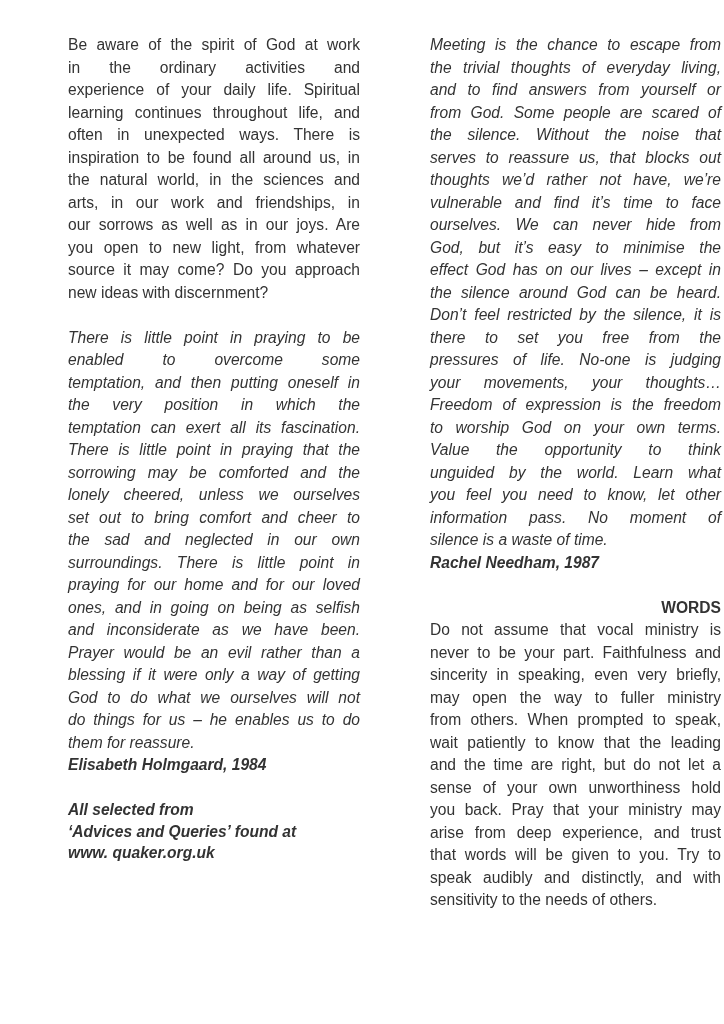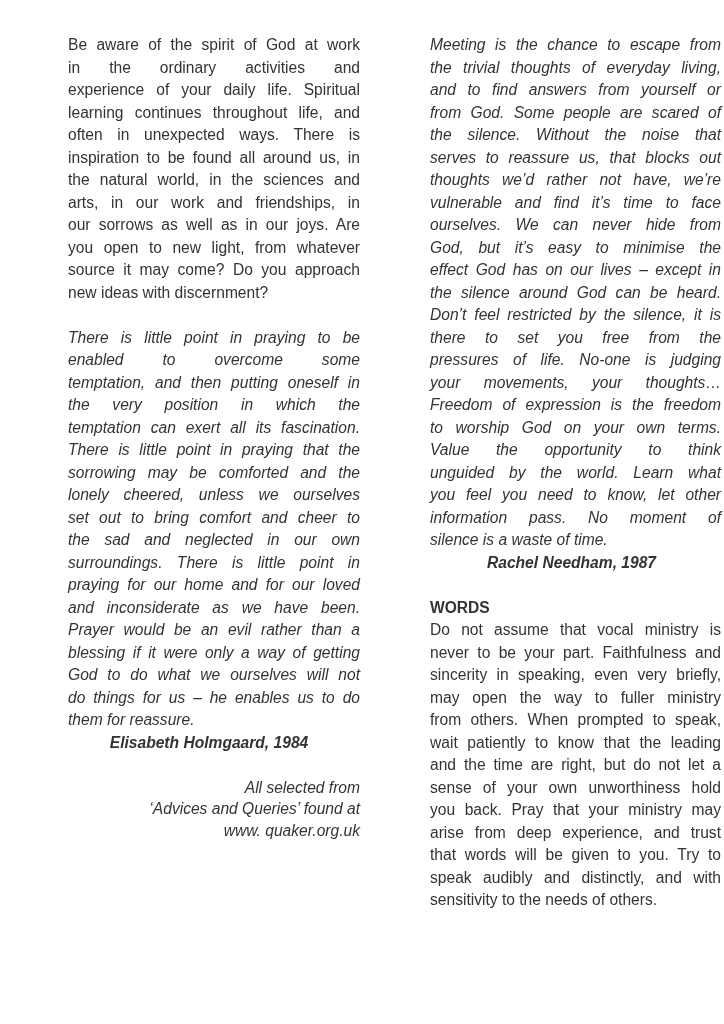--- a/index.html
+++ b/index.html
@@ -31,37 +31,37 @@
     }
     .line.last { text-align-last: left; }
     .italic .line { font-style: italic; }
     .gap { height: 22.5px; }
     .attribution {
       font-weight: bold;
       font-style: italic;
       font-size: 15.6px;
       line-height: 22.5px;
       height: 22.5px;
-      text-align: center;
+      text-align: left;
       padding-right: 8px;
     }
     .attribution.left-attr { padding-right: 10px; }
     .heading {
       font-weight: bold;
       font-size: 15.6px;
       line-height: 22.5px;
       height: 22.5px;
-      text-align: left;
+      text-align: right;
     }
     .source {
-      font-weight: normal;
+      font-weight: bold;
       font-style: italic;
       font-size: 15.6px;
       line-height: 21.5px;
-      text-align: right;
+      text-align: left;
     }
     .source span { display: block; }
   </style>
 </head>
 <body>
 
 <div class="col left">
   <div class="para" id="lp1">
       <span class="line">Be aware of the spirit of God at work</span>
       <span class="line">in the ordinary activities and</span>
@@ -83,20 +83,21 @@
       <span class="line">temptation, and then putting oneself in</span>
       <span class="line">the very position in which the</span>
       <span class="line">temptation can exert all its fascination.</span>
       <span class="line">There is little point in praying that the</span>
       <span class="line">sorrowing may be comforted and the</span>
       <span class="line">lonely cheered, unless we ourselves</span>
       <span class="line">set out to bring comfort and cheer to</span>
       <span class="line">the sad and neglected in our own</span>
       <span class="line">surroundings. There is little point in</span>
       <span class="line">praying for our home and for our loved</span>
+      <span class="line">ones, and in going on being as selfish</span>
       <span class="line">and inconsiderate as we have been.</span>
       <span class="line">Prayer would be an evil rather than a</span>
       <span class="line">blessing if it were only a way of getting</span>
       <span class="line">God to do what we ourselves will not</span>
       <span class="line">do things for us – he enables us to do</span>
       <span class="line last">them for reassure.</span>
     </div>
   <div class="attribution left-attr">Elisabeth Holmgaard, 1984</div>
   <div class="gap"></div>
   <div class="source">

